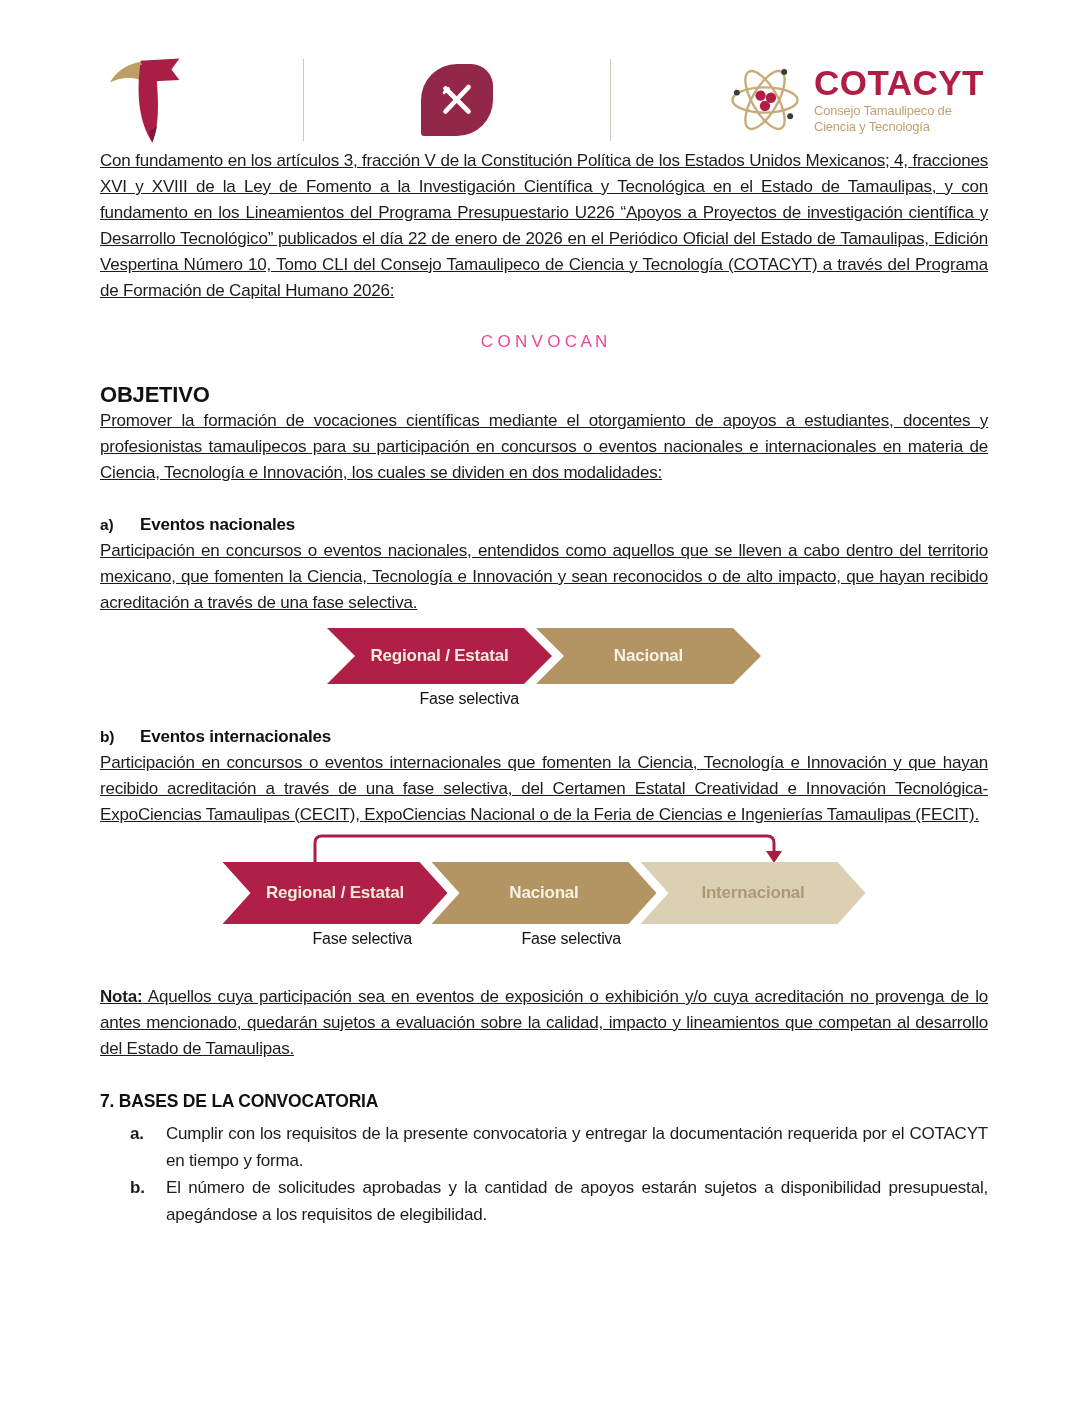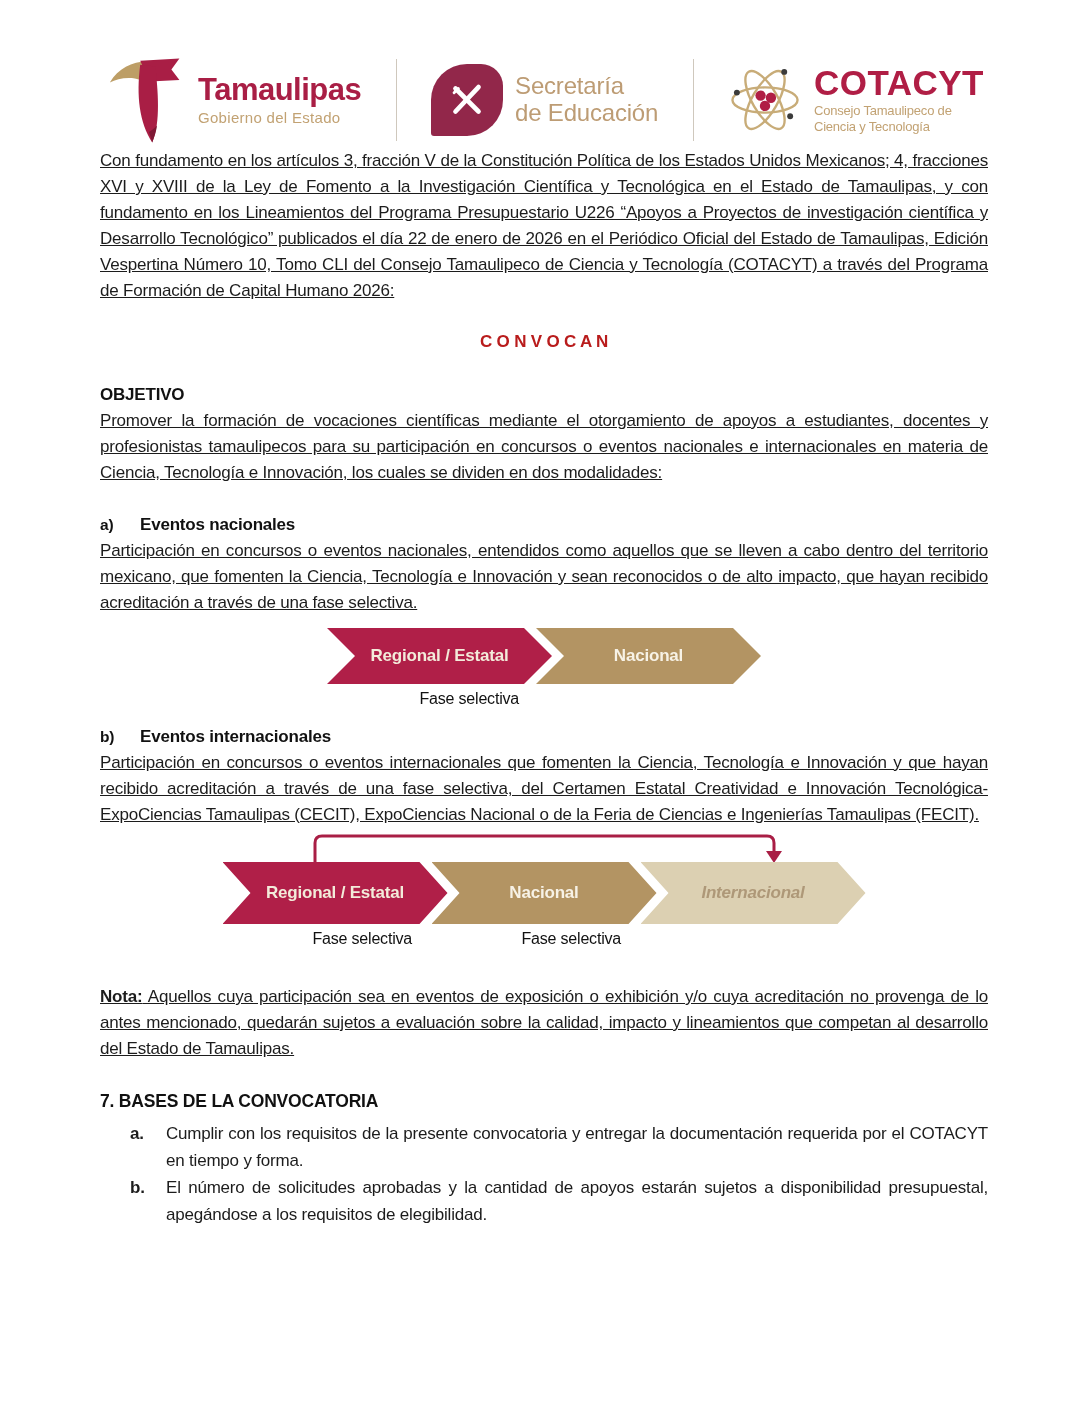--- a/index.html
+++ b/index.html
@@ -20,22 +20,22 @@
   .sec-blob::after{content:"";position:absolute;left:-3px;bottom:-3px;width:46px;height:20px;
     background:#C9AC78;border-radius:0 0 0 36px;z-index:-1;}
   .sec-txt{font-size:24px;color:#BD9C74;line-height:1.12;letter-spacing:-0.2px;}
   .cot-txt .t1{font-size:35px;font-weight:bold;color:#B01E45;letter-spacing:0.5px;line-height:1;}
   .cot-txt .t2{font-size:13px;color:#C2A273;margin-top:3px;line-height:1.25;}
   
   .doc-title{margin-top:12px;text-align:center;font-weight:bold;font-size:17.5px;line-height:25px;color:#111;}
   
   p.body{margin:0;text-align:justify;line-height:26px;text-decoration:underline;}
   .mt14{margin-top:14px}.mt28{margin-top:28px}
-  .convocan{margin-top:28px;text-align:center;font-weight:bold;font-size:17px;color:#b91c1c;}
-  h3.sec-h{margin:30px 0 0;font-size:17px;font-weight:bold;color:#111;line-height:26px;}
+  .convocan{margin-top:28px;text-align:center;font-weight:normal;font-size:17px;color:#ec4899;}
+  h3.sec-h{margin:30px 0 0;font-size:22px;font-weight:bold;color:#111;line-height:26px;}
   .mod-h{display:flex;margin-top:26px;line-height:26px;font-weight:bold;color:#111;}
   .mod-h .mk{width:40px;font-size:15.5px;}
   
   .diag{position:relative;width:888px;}
   .chev-row{display:flex;justify-content:center;}
   .chev{height:56px;width:225px;display:flex;align-items:center;justify-content:center;
     clip-path:polygon(0 0,calc(100% - 28px) 0,100% 50%,calc(100% - 28px) 100%,0 100%,28px 50%);
     font-weight:bold;font-size:17px;letter-spacing:-0.2px;}
   .chev + .chev{margin-left:-16px;}
   .diag2 .chev{height:62px;}
@@ -60,41 +60,33 @@
 <div class="page">
 
   <div class="hdr">
     <div class="logo">
       <svg width="82" height="96" viewBox="0 0 100 120">
         <path d="M6,38 C20,15 46,7 72,15 C60,22 51,28 45,35 C31,30 16,33 6,38 Z" fill="#BD9E66"></path>
         <path d="M44,11 L93,8 L83,22 L93,35 L56,37 Z" fill="#A91E45"></path>
         <path d="M44,16 C39,55 43,88 59,113 C70,87 66,48 63,18 Z" fill="#A91E45"></path>
         <path d="M55,100 C57,106 58,109 59,113 C62,106 64,99 65,92 C62,96 58,98 55,100 Z" fill="#7E1834"></path>
       </svg>
-      <div class="tam-txt">
-        <div class="t1">Tamaulipas</div>
-        <div class="t2">Gobierno del Estado</div>
-      </div>
     </div>
 
     <div class="vdiv"></div>
 
     <div class="logo">
       <div class="sec-blob">
         <svg width="46" height="46" viewBox="0 0 64 64">
           <g stroke="#fff" stroke-width="6.5" stroke-linecap="round" fill="none">
             <line x1="16" y1="48" x2="48" y2="14"></line>
             <line x1="16" y1="16" x2="48" y2="48"></line>
             <path d="M14,22 L20,16" stroke-width="4"></path>
           </g>
         </svg>
-      </div>
-      <div class="sec-txt">
-        <div>Secretaría</div>
-        <div>de Educación</div>
       </div>
     </div>
 
     <div class="vdiv"></div>
 
     <div class="logo">
       <svg width="74" height="82" viewBox="0 0 100 100">
         <g fill="none" stroke="#C8AC78" stroke-width="3.2">
           <ellipse cx="50" cy="50" rx="44" ry="17"></ellipse>
           <ellipse cx="50" cy="50" rx="44" ry="17" transform="rotate(60 50 50)"></ellipse>
@@ -154,21 +146,21 @@
       <path d="M3,31 L3,11 Q3,4 10,4 L455,4 Q462,4 462,11 L462,20" fill="none" stroke-width="3" style="stroke: rgb(169, 30, 69);"></path>
       <path d="M454,19 L470,19 L462,31 Z" style="fill: rgb(169, 30, 69);"></path>
     </svg>
     <div class="chev-row">
       <div class="chev" style="background-color: rgb(176, 31, 72);">
         <span style="color: rgb(243, 235, 218);">Regional / Estatal</span>
       </div>
       <div class="chev" style="background-color: rgb(179, 148, 99);">
         <span style="color: rgb(247, 242, 230);">Nacional</span>
       </div>
-      <div class="chev" style="background-color: rgb(220, 208, 178); font-style: italic;">
+      <div class="chev" style="background-color: rgb(220, 208, 178);">
         <span style="color: rgb(174, 152, 120);">Internacional</span>
       </div>
     </div>
     <span class="fase f1">Fase selectiva</span>
     <span class="fase f2">Fase selectiva</span>
   </div>
 
   <p class="body nota"><b>Nota:</b><span> Aquellos cuya participación sea en eventos de exposición o exhibición y/o cuya acreditación no provenga de lo antes mencionado, quedarán sujetos a evaluación sobre la calidad, impacto y lineamientos que competan al desarrollo del Estado de Tamaulipas.</span></p>
 
   <h3 class="bases-h">7. BASES DE LA CONVOCATORIA</h3>

